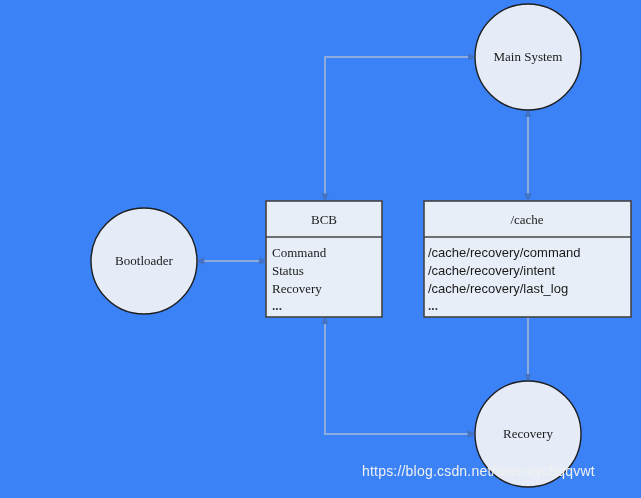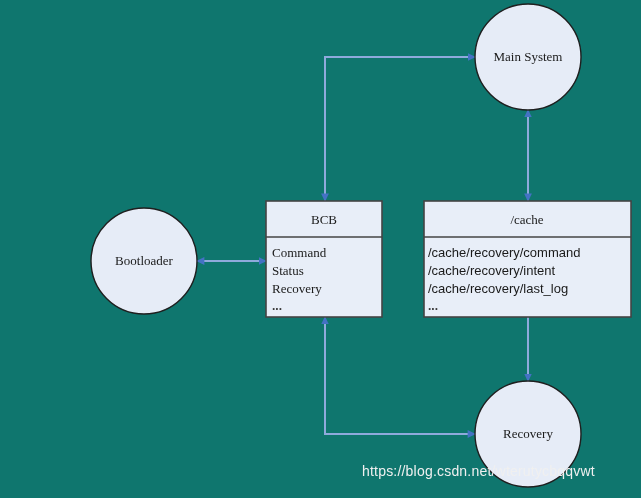--- a/index.html
+++ b/index.html
@@ -4,21 +4,21 @@
 <style>
   html, body {
     margin: 0;
     padding: 0;
     background: #ffffff;
   }
   #canvas {
     position: relative;
     width: 641px;
     height: 498px;
-    background: #0f766e;
+    background: #3b82f6;
     overflow: hidden;
     font-family: "Liberation Serif", "DejaVu Serif", serif;
   }
   svg.layer {
     position: absolute;
     left: 0;
     top: 0;
     width: 641px;
     height: 498px;
   }

